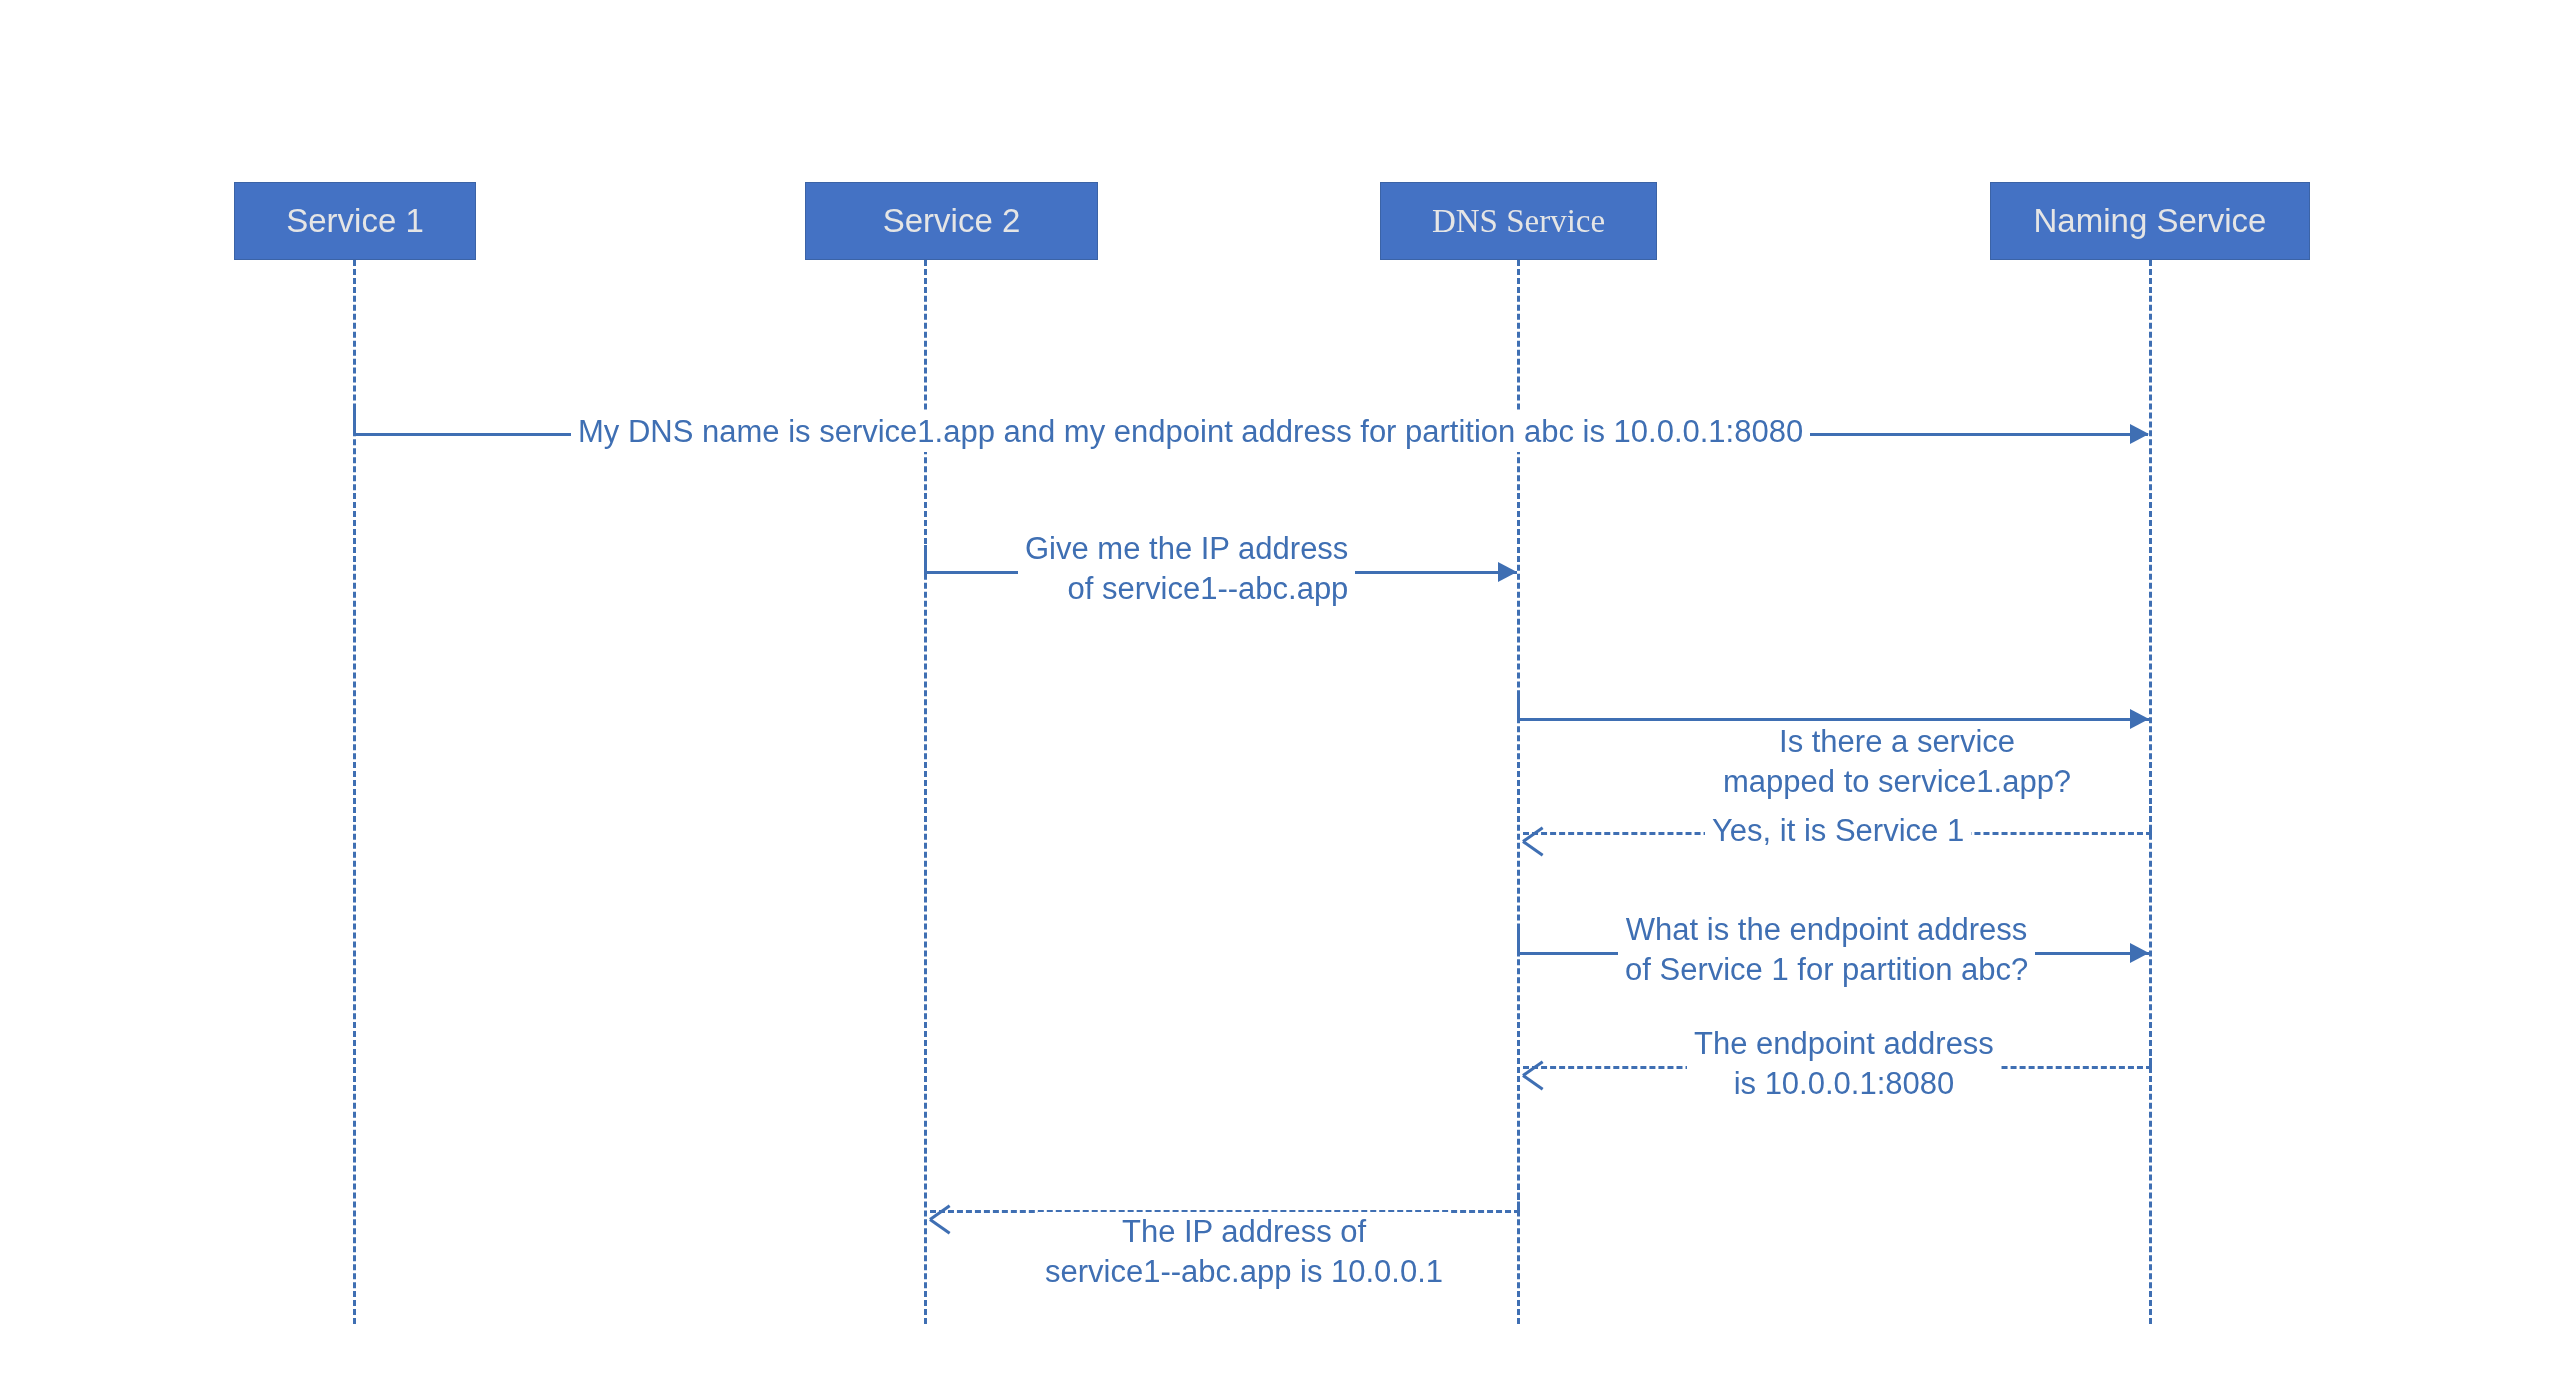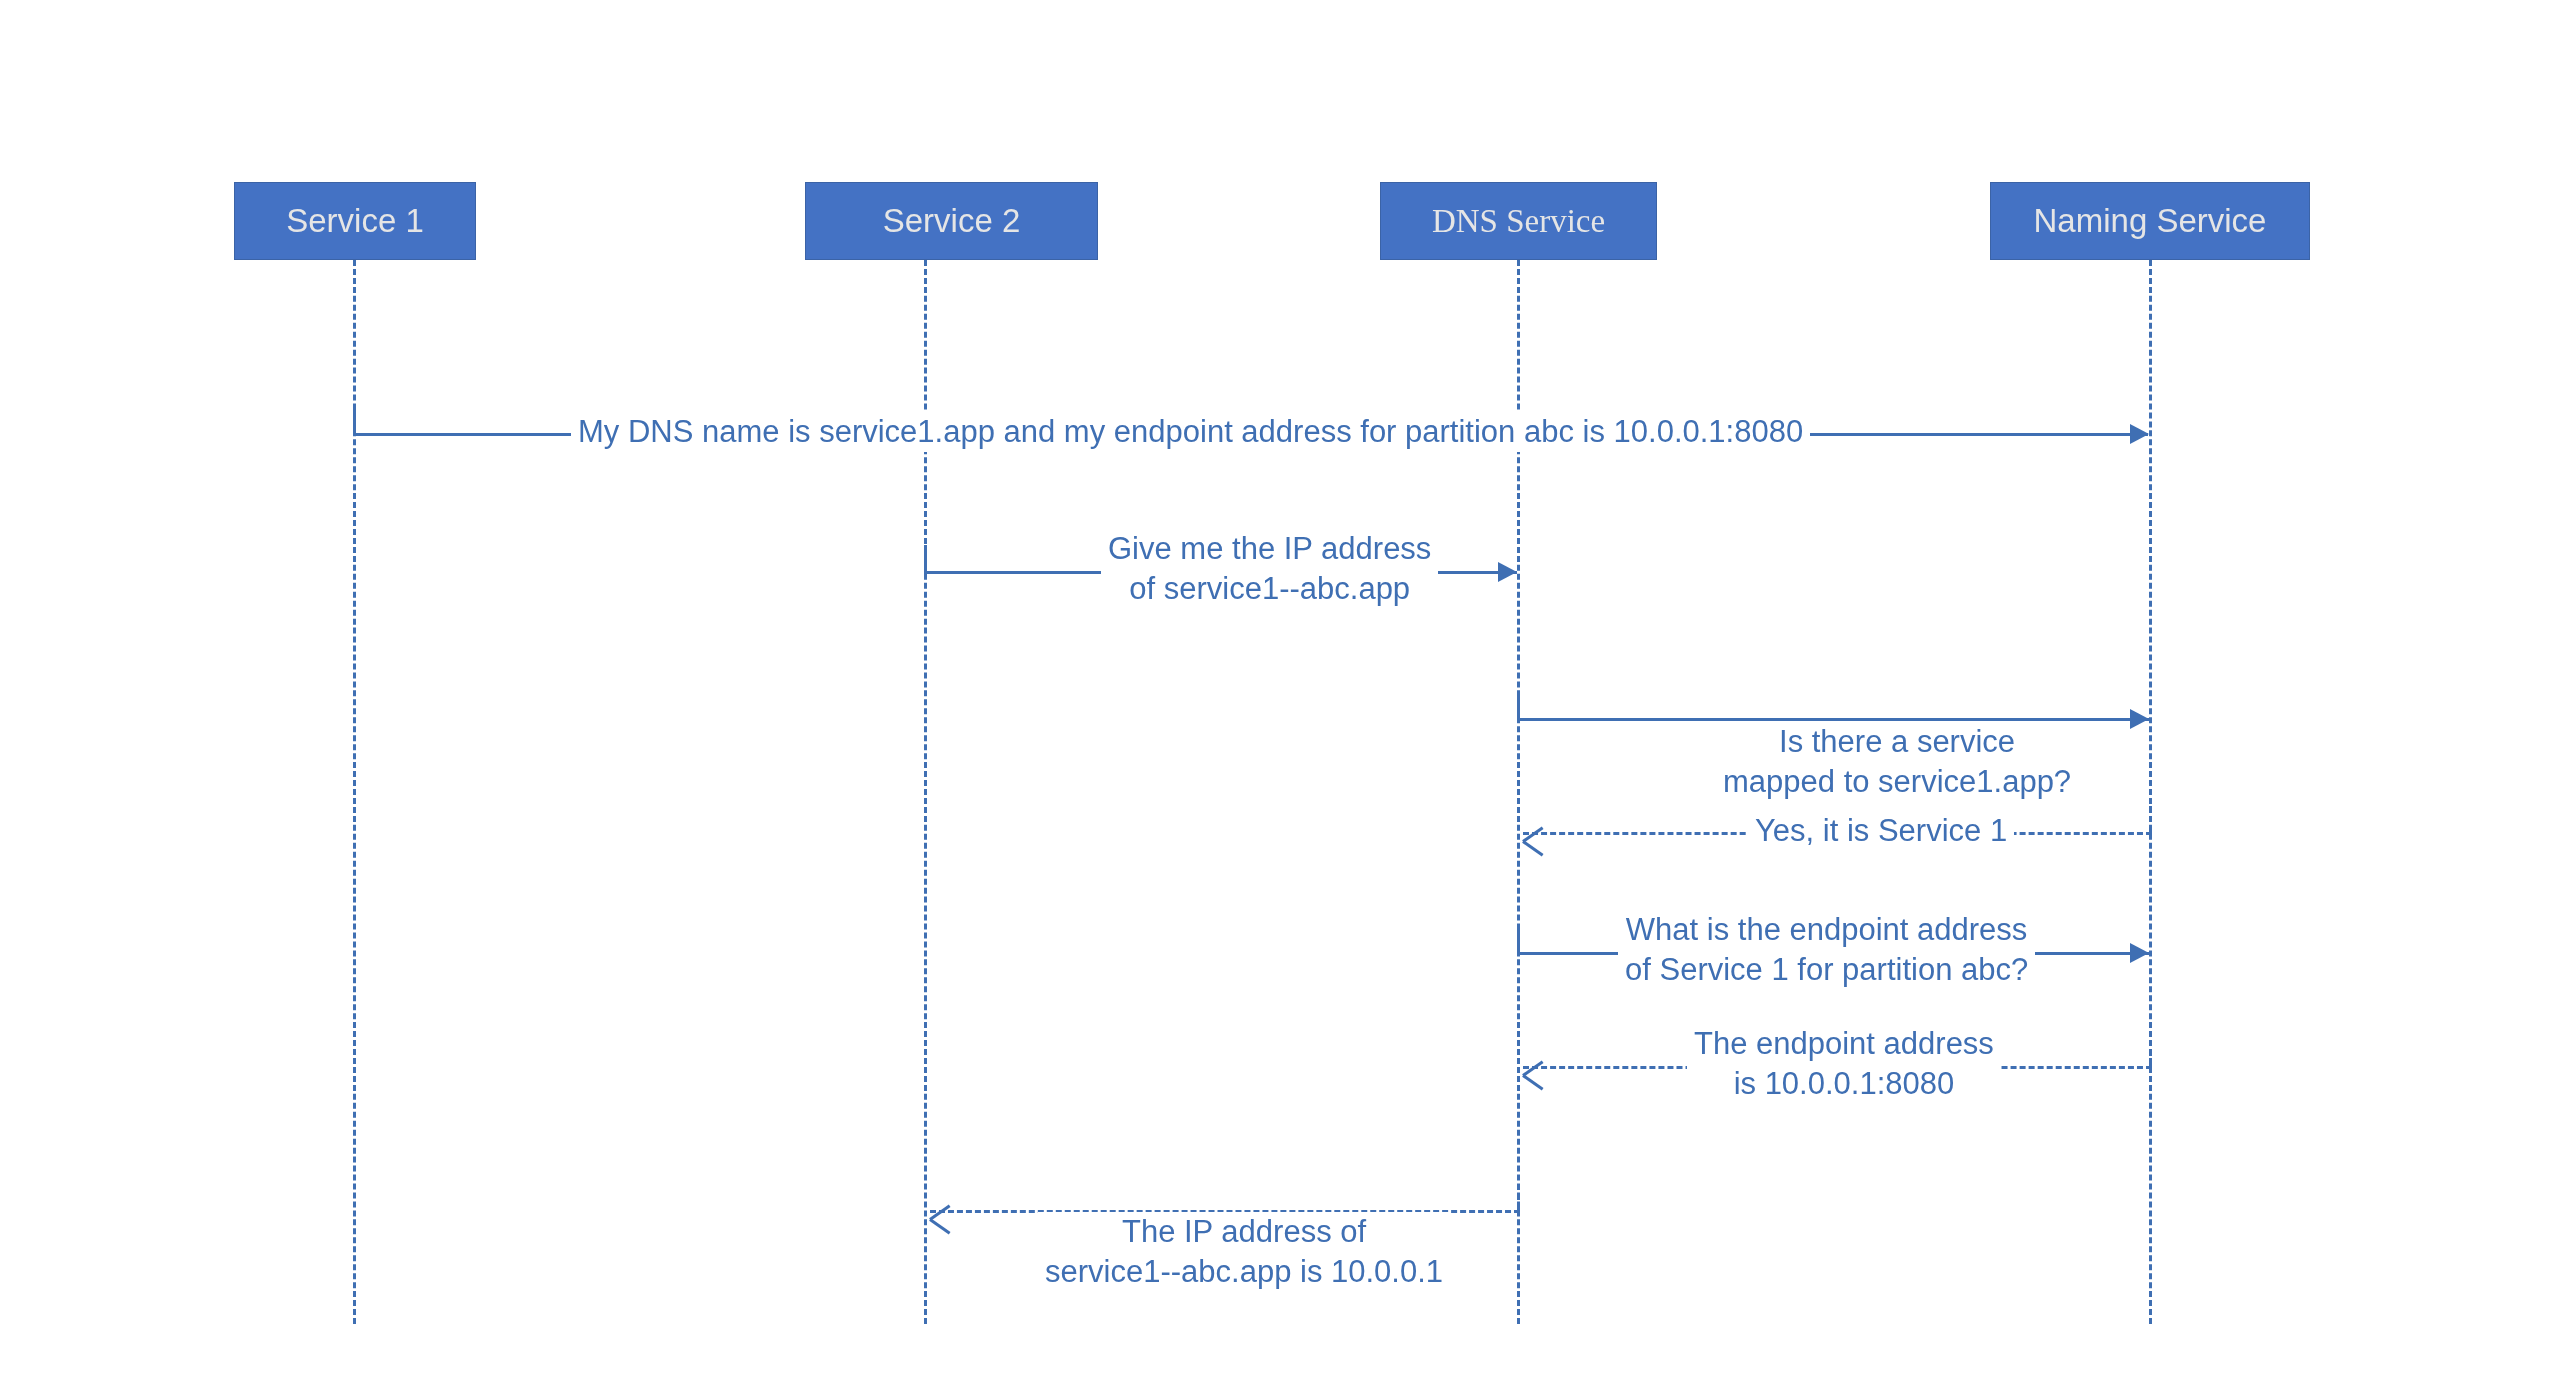--- a/index.html
+++ b/index.html
@@ -113,41 +113,41 @@
     <div class="stub" style="left:353px; top:-26px; height:26px;"></div>
     <div class="line solid" style="left:353px; width:1795px;"></div>
     <div class="arrowhead right-solid" style="left:2130px; top:-8.7px;"></div>
     <div class="label" style="left:571px; top:-21px;">My DNS name is service1.app and my endpoint address for partition abc is 10.0.0.1:8080</div>
   </div>
 
   <div class="msg" style="top:571px;">
     <div class="stub" style="left:924px; top:-26px; height:26px;"></div>
     <div class="line solid" style="left:924px; width:593px;"></div>
     <div class="arrowhead right-solid" style="left:1498px; top:-8.7px;"></div>
-    <div class="label" style="left:1101px; top:-42px;">
+    <div class="label" style="left:1018px; top:-42px;text-align:right;">
       <span>Give me the IP address</span><br>
       <span>of service1--abc.app</span>
     </div>
   </div>
 
   <div class="msg" style="top:718px;">
     <div class="stub" style="left:1517px; top:-26px; height:26px;"></div>
     <div class="line solid" style="left:1517px; width:632px;"></div>
     <div class="arrowhead right-solid" style="left:2130px; top:-8.7px;"></div>
     <div class="label" style="left:1716px; top:-42px;margin-top:46px;">
       <span>Is there a service</span><br>
       <span>mapped to service1.app?</span>
     </div>
   </div>
 
   <div class="msg" style="top:832px;">
     <div class="stub dashed" style="left:2149px; top:-26px; height:26px;"></div>
     <div class="line dashed" style="left:1523px; width:629px;"></div>
     <div class="arrowhead left-open" style="left:1523px; top:0;"></div>
-    <div class="label" style="left:1705px; top:-21px;margin-left:43px;">Yes, it is Service 1</div>
+    <div class="label" style="left:1705px; top:-21px;">Yes, it is Service 1</div>
   </div>
 
   <div class="msg" style="top:952px;">
     <div class="stub" style="left:1517px; top:-26px; height:26px;"></div>
     <div class="line solid" style="left:1517px; width:632px;"></div>
     <div class="arrowhead right-solid" style="left:2130px; top:-8.7px;"></div>
     <div class="label" style="left:1618px; top:-42px;">
       <span>What is the endpoint address</span><br>
       <span>of Service 1 for partition abc?</span>
     </div>

